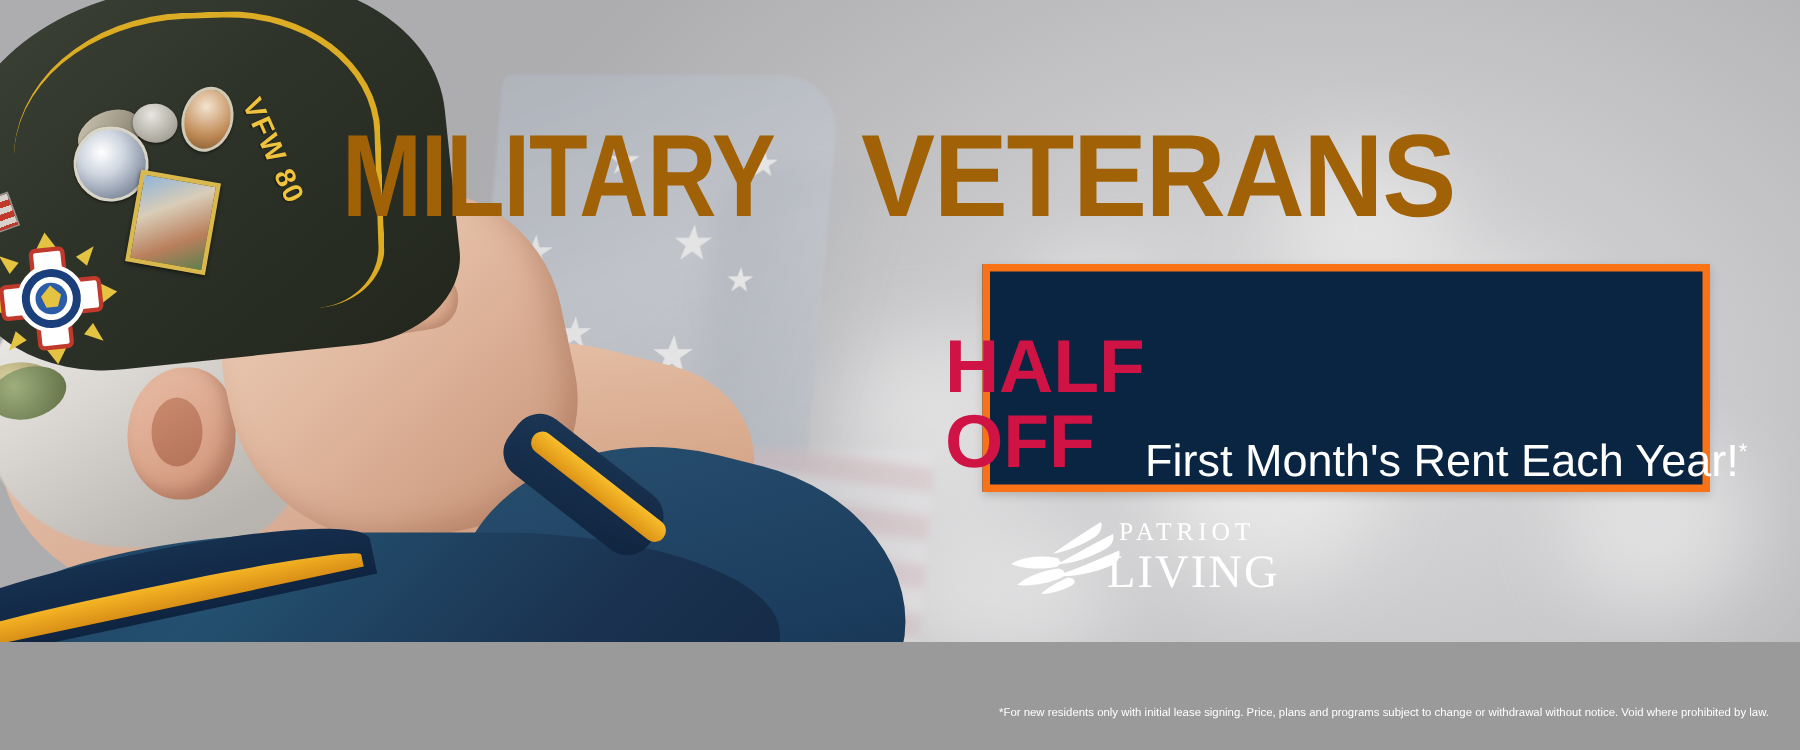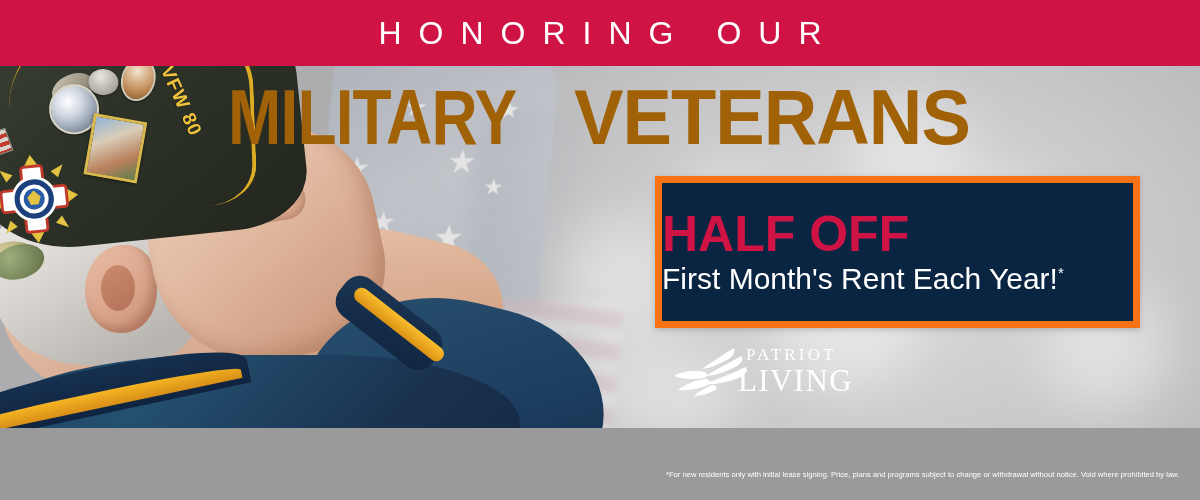--- a/index.html
+++ b/index.html
@@ -270,25 +270,25 @@
     font-size:78px; font-weight:bold;
     letter-spacing:-1px;
     transform:scaleX(.95); display:inline-block; transform-origin:left center;
     margin-left:-6px;
   }
 
   
   .offer-box {
     position:absolute; left:655px; top:176px; width:485px; height:152px;
     background:#0A2542;
-    border:7px solid #f97316;
+    border:5px solid #f97316;
     box-shadow:0 2px 6px rgba(0,0,0,.18);
     z-index:8;
-    display:flex; flex-direction:column;
-    align-items:flex-start; justify-content:center;
+    display:flex; flex-direction:row;
+    align-items:flex-end; justify-content:center;
   }
   .offer-head {
     color:#D01345;
     font-size:50px; font-weight:bold;
     letter-spacing:0px; line-height:1;
     margin-bottom:4px;
   }
   .offer-sub {
     color:#ffffff;
     font-size:30px; font-weight:400;
@@ -432,23 +432,20 @@
 
     <div class="jacket2"></div>
     <div class="jacket"></div>
     <div class="collar-navy"></div>
     <div class="collar-gold"></div>
     <div class="cuff-navy"></div>
     <div class="cuff-gold"></div>
     <div class="braid">§§</div>
   </div>
 
-  <div class="top-bar">
-    <div class="top-bar-text">HONORING OUR</div>
-  </div>
 
   <div class="headline">
     <span class="hl-thin">MILITARY</span><span class="hl-bold">VETERANS</span>
   </div>
 
   <div class="offer-box">
     <div class="offer-head">HALF OFF</div>
     <div class="offer-sub"><span>First Month's Rent Each Year!</span><sup>*</sup></div>
   </div>
 

